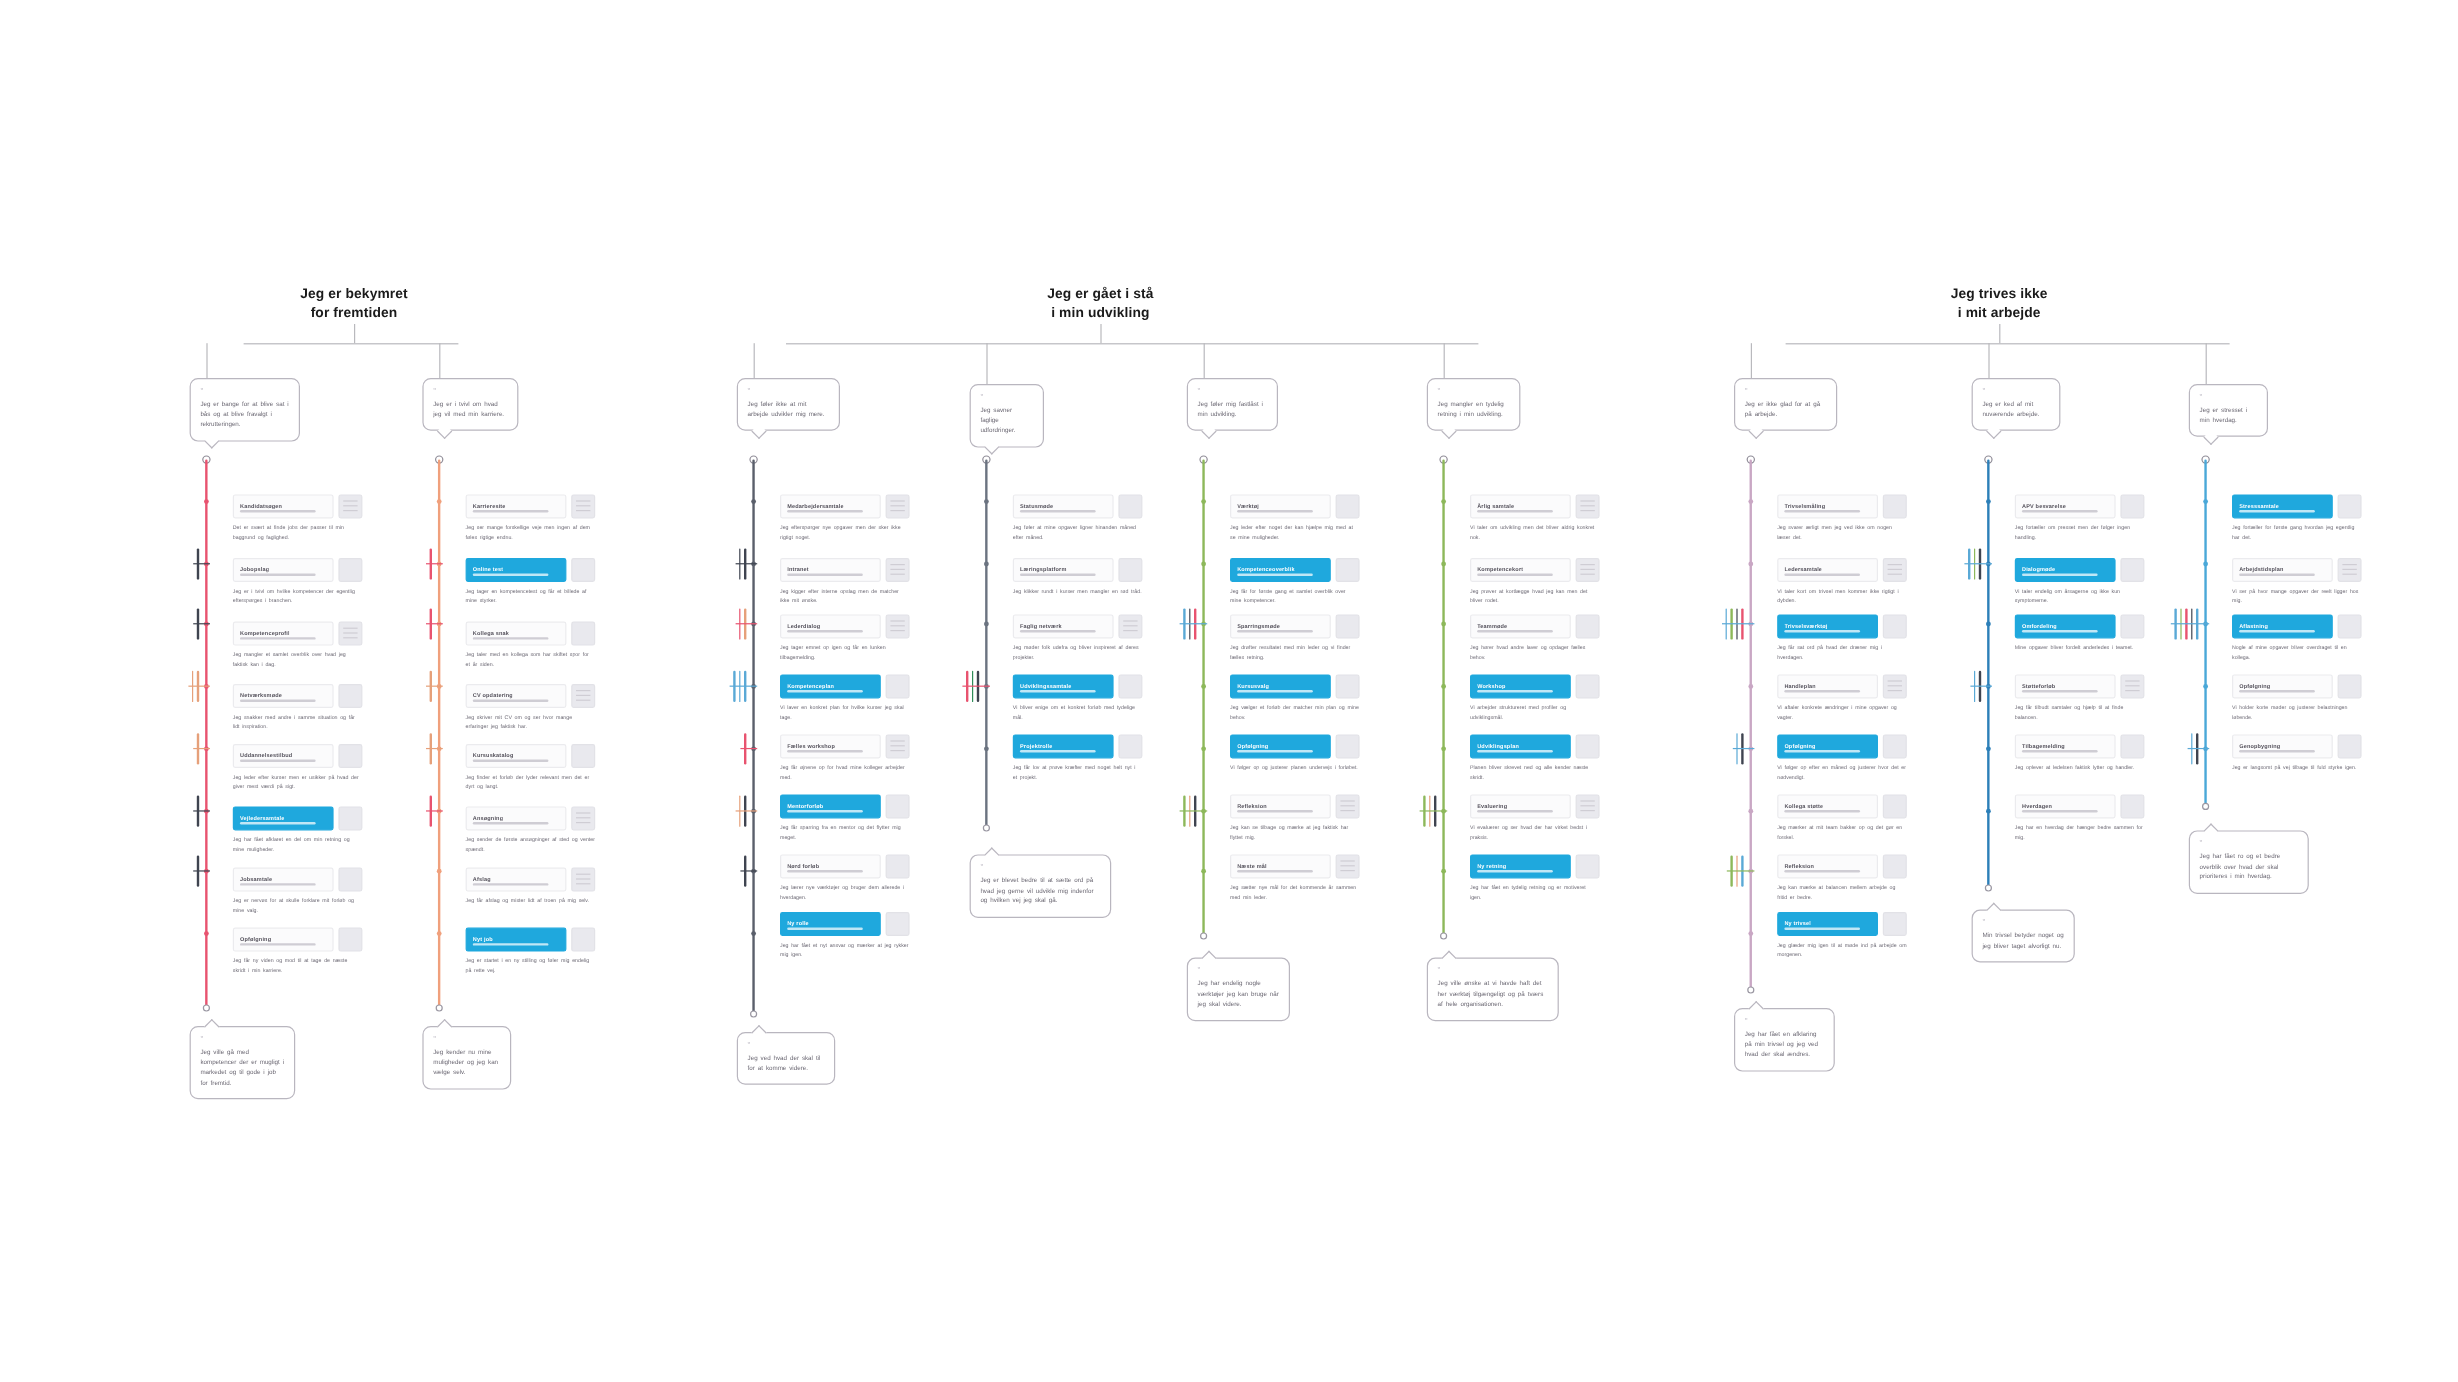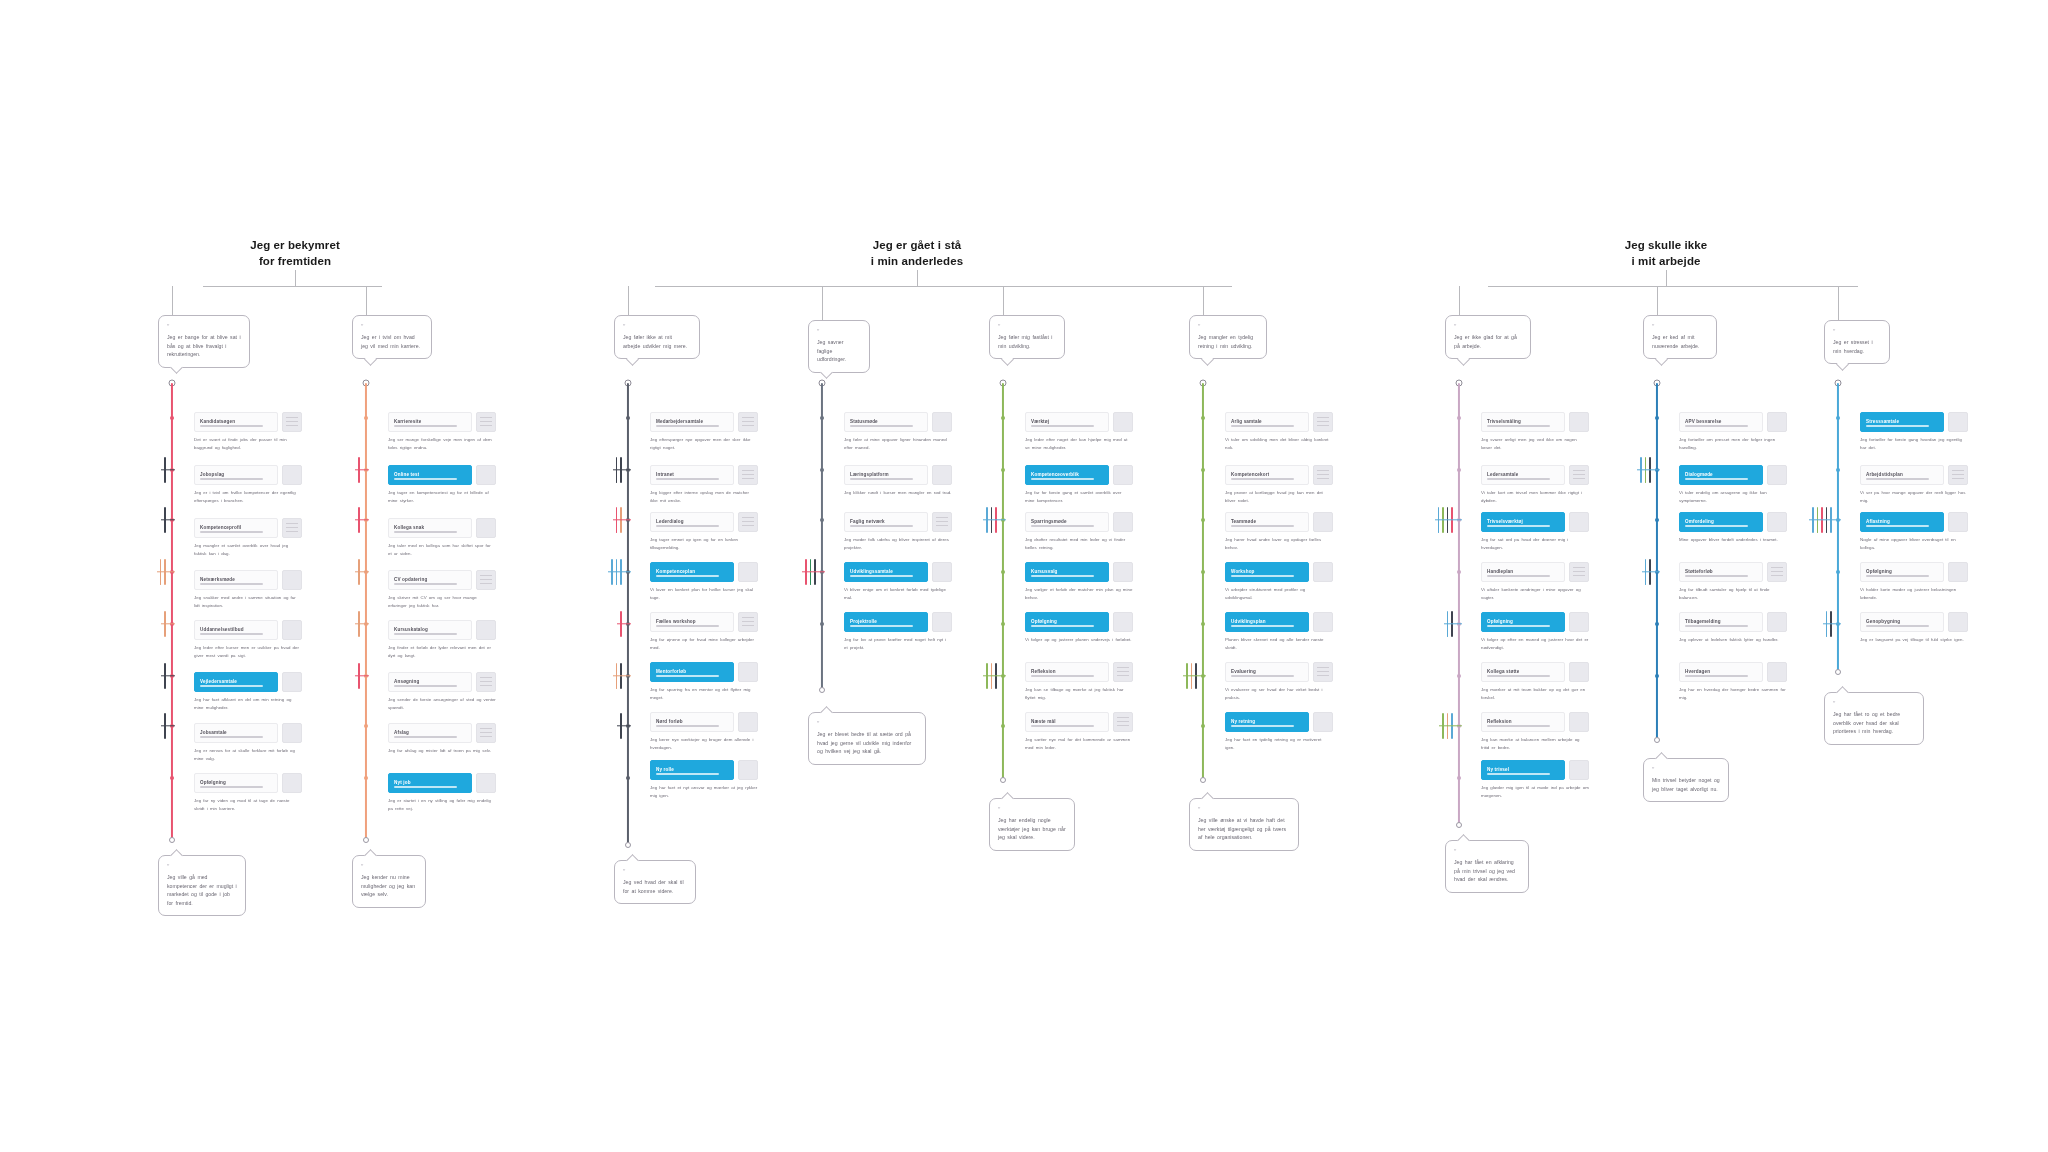--- a/index.html
+++ b/index.html
@@ -220,30 +220,30 @@
     <div class="group">
       <div class="group-title" style="left: 295px; top: 238px; width: 220px;">Jeg er bekymret
 for fremtiden</div>
       <div class="bracket-stem" style="left: 295px; top: 270px; height: 16px;"></div>
       <div class="bracket-bar" style="left: 203px; top: 286px; width: 179px;"></div>
       <div class="bracket-drop" style="left: 172px; top: 286px; height: 29px;"></div>
       <div class="bracket-drop" style="left: 366px; top: 286px; height: 29px;"></div>
     </div>
     <div class="group">
       <div class="group-title" style="left: 917px; top: 238px; width: 220px;">Jeg er gået i stå
-i min anderledes</div>
+i min udvikling</div>
       <div class="bracket-stem" style="left: 917px; top: 270px; height: 16px;"></div>
       <div class="bracket-bar" style="left: 655px; top: 286px; width: 577px;"></div>
       <div class="bracket-drop" style="left: 628px; top: 286px; height: 29px;"></div>
       <div class="bracket-drop" style="left: 822px; top: 286px; height: 34px;"></div>
       <div class="bracket-drop" style="left: 1003px; top: 286px; height: 29px;"></div>
       <div class="bracket-drop" style="left: 1203px; top: 286px; height: 29px;"></div>
     </div>
     <div class="group">
-      <div class="group-title" style="left: 1666px; top: 238px; width: 220px;">Jeg skulle ikke
+      <div class="group-title" style="left: 1666px; top: 238px; width: 220px;">Jeg trives ikke
 i mit arbejde</div>
       <div class="bracket-stem" style="left: 1666px; top: 270px; height: 16px;"></div>
       <div class="bracket-bar" style="left: 1488px; top: 286px; width: 370px;"></div>
       <div class="bracket-drop" style="left: 1459px; top: 286px; height: 29px;"></div>
       <div class="bracket-drop" style="left: 1657px; top: 286px; height: 29px;"></div>
       <div class="bracket-drop" style="left: 1838px; top: 286px; height: 34px;"></div>
     </div>
     <div class="col">
       <div class="bubble down" style="left: 158px; top: 315px; width: 92px;">
         <span class="qmark">”</span>

